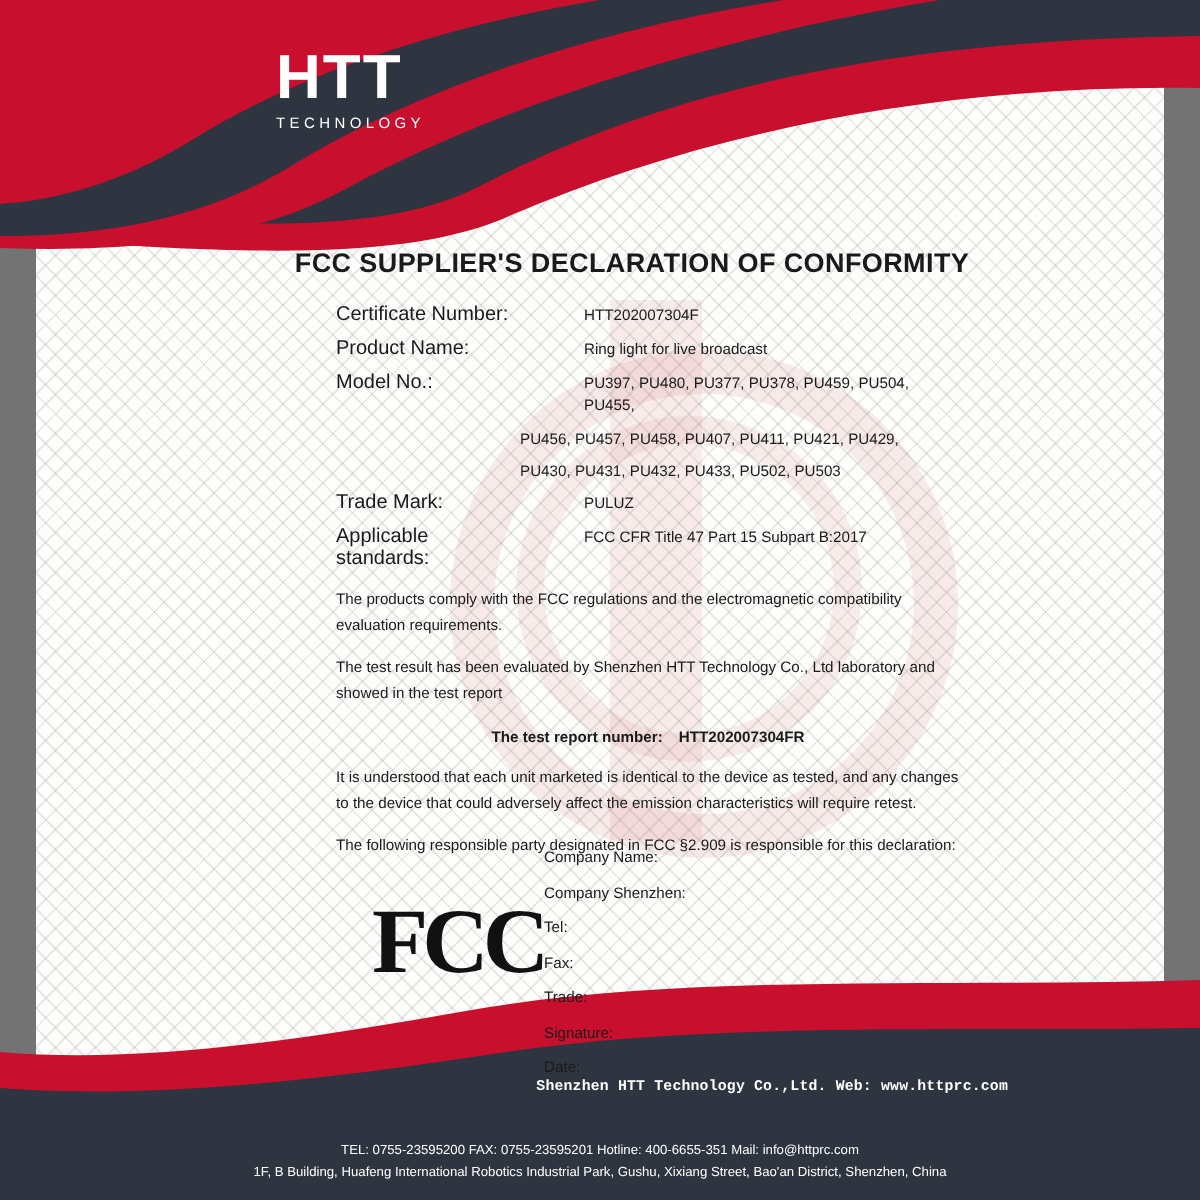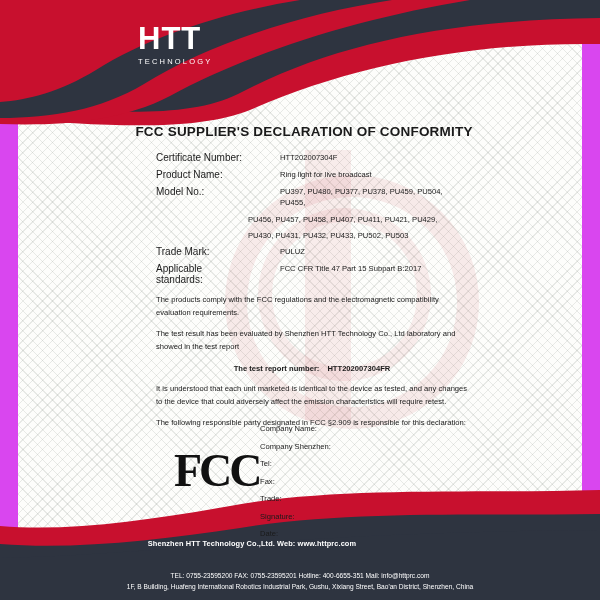--- a/index.html
+++ b/index.html
@@ -10,21 +10,21 @@
   body {
     width: 600px;
     height: 600px;
     font-family: "Liberation Sans", sans-serif;
     overflow: hidden;
   }
   .page {
     position: relative;
     width: 600px;
     height: 600px;
-    background: #d946ef;
+    background: #737373;
     overflow: hidden;
   }
   
   .guilloche {
     position: absolute;
     left: 18px; top: 16px;
     width: 564px; height: 568px;
     background-color: #fdfdfb;
     background-image:
       repeating-linear-gradient(45deg, rgba(120,130,120,0.16) 0 1px, transparent 1px 7px),
@@ -67,21 +67,21 @@
   }
   .logo .tech {
     font-size: 7.5px;
     letter-spacing: 2.2px;
     margin-top: 1px;
   }
 
   
   .content {
     position: absolute;
-    left: 4px; top: 0;
+    left: 16px; top: 0;
     width: 508px; height: 600px;
     z-index: 5;
   }
   .doc-title {
     position: absolute;
     left: 0; top: 124px;
     width: 600px;
     text-align: center;
     font-size: 13.5px;
     font-weight: bold;
@@ -157,26 +157,27 @@
     letter-spacing: -3px;
     line-height: 46px;
     text-align: right;
   }
 
   
   .footer-company {
     position: absolute;
     left: 0; bottom: 52px;
     width: 504px;
-    text-align: center;
+    text-align: right;
     font-size: 7.4px;
     font-weight: bold;
     color: #ffffff;
     z-index: 6;
     letter-spacing: 0.1px;
+    font-family: Liberation Mono, monospace;
   }
   .footer-lines {
     position: absolute;
     left: 0; bottom: 8px;
     width: 600px;
     text-align: center;
     color: #ffffff;
     font-size: 6.6px;
     line-height: 11px;
     z-index: 6;

